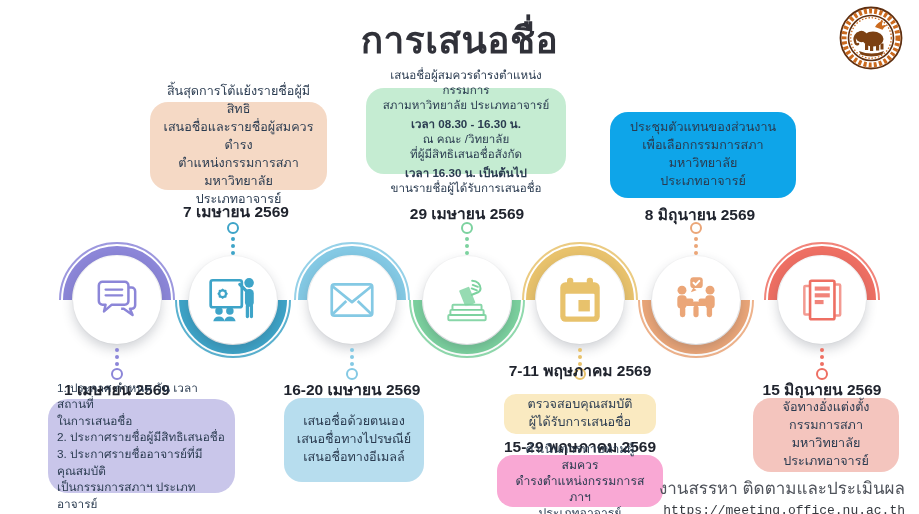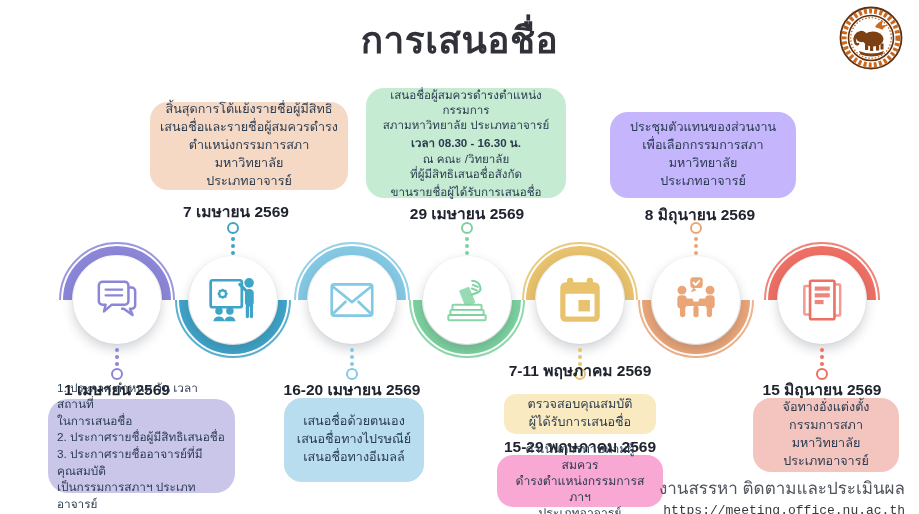--- a/index.html
+++ b/index.html
@@ -32,23 +32,23 @@
           font-size:15.5px; font-weight:bold; color:#20242e; }
 
   .box { position:absolute; border-radius:18px; color:#2a3b50; font-size:12.6px; line-height:1.42;
          display:flex; align-items:center; justify-content:center; text-align:center;
          padding:8px 10px; }
   .box .pre { white-space:pre-line; }
   .box .bold { font-weight:bold; }
 
   .box-b1 { left:48px;  top:399px; width:187px; height:94px; font-size:11.8px; line-height:1.4;
             text-align:left; border-radius:20px; padding:10px 9px; }
-  .box-b2 { left:150px; top:102px; width:198px; height:88px; }
+  .box-b2 { left:150px; top:102px; width:177px; height:88px; }
   .box-b3 { left:284px; top:398px; width:140px; height:84px; }
-  .box-b4 { left:366px; top:88px;  width:200px; height:110px; font-size:11.6px; line-height:1.3; }
+  .box-b4 { left:366px; top:88px;  width:200px; height:86px; font-size:11.6px; line-height:1.3; }
   .box-b4 .gp { margin:3.5px 0; }
   .box-b5a { left:504px; top:394px; width:152px; height:40px; border-radius:12px; }
   .box-b5b { left:497px; top:455px; width:166px; height:52px; border-radius:16px; font-size:12.2px; line-height:1.32; }
   .box-b6 { left:610px; top:112px; width:186px; height:86px; }
   .box-b7 { left:753px; top:398px; width:146px; height:74px; }
 
   .footer { position:absolute; right:14px; top:474px; text-align:right; }
   .footer-dept { font-size:17px; color:#50545c; }
   .footer-url  { font-size:13px; margin-top:2px; color:#35393f;
                  font-family:"Liberation Mono","DejaVu Sans Mono",monospace; }
@@ -197,20 +197,21 @@
   <div class="box box-b4" style="background-color: rgb(197, 236, 210);">
     <div>
       <div class="gp pre">เสนอชื่อผู้สมควรดำรงตำแหน่งกรรมการ
 สภามหาวิทยาลัย ประเภทอาจารย์</div>
       <div class="gp">
         <div class="bold">เวลา 08.30 - 16.30 น.</div>
         <div class="pre">ณ คณะ /วิทยาลัย
 ที่ผู้มีสิทธิเสนอชื่อสังกัด</div>
       </div>
       <div class="gp">
+        <div class="bold">เวลา 16.30 น. เป็นต้นไป</div>
         <div class="pre">ขานรายชื่อผู้ได้รับการเสนอชื่อ</div>
       </div>
     </div>
   </div>
 
   <div class="node n5" style="color: rgb(232, 194, 108);">
     <svg class="ring" viewBox="0 0 124 124">
       <path d="M 5 62 A 57 57 0 0 1 119 62" fill="none" stroke="currentColor" stroke-width="2" opacity="0.85"></path>
       <path d="M 12.5 62 A 49.5 49.5 0 0 1 111.5 62" fill="none" stroke="currentColor" stroke-width="9"></path>
     </svg>
@@ -265,21 +266,21 @@
       </svg>
     </div>
   </div>
   <div class="connector" style="left: 689px; top: 221px; color: rgb(235, 166, 120);">
     <span class="ring-dot"></span>
     <span class="dot"></span>
     <span class="dot"></span>
     <span class="dot"></span>
   </div>
   <div class="date" style="left:700px; top:202px;">8 มิถุนายน 2569</div>
-  <div class="box box-b6" style="background-color: #c4b5fd;">
+  <div class="box box-b6" style="background-color: #0ea5e9;">
     <div class="pre">ประชุมตัวแทนของส่วนงาน
 เพื่อเลือกกรรมการสภามหาวิทยาลัย
 ประเภทอาจารย์</div>
   </div>
 
   <div class="node n7" style="color: rgb(238, 111, 99);">
     <svg class="ring" viewBox="0 0 124 124">
       <path d="M 5 62 A 57 57 0 0 1 119 62" fill="none" stroke="currentColor" stroke-width="2" opacity="0.85"></path>
       <path d="M 12.5 62 A 49.5 49.5 0 0 1 111.5 62" fill="none" stroke="currentColor" stroke-width="9"></path>
     </svg>

